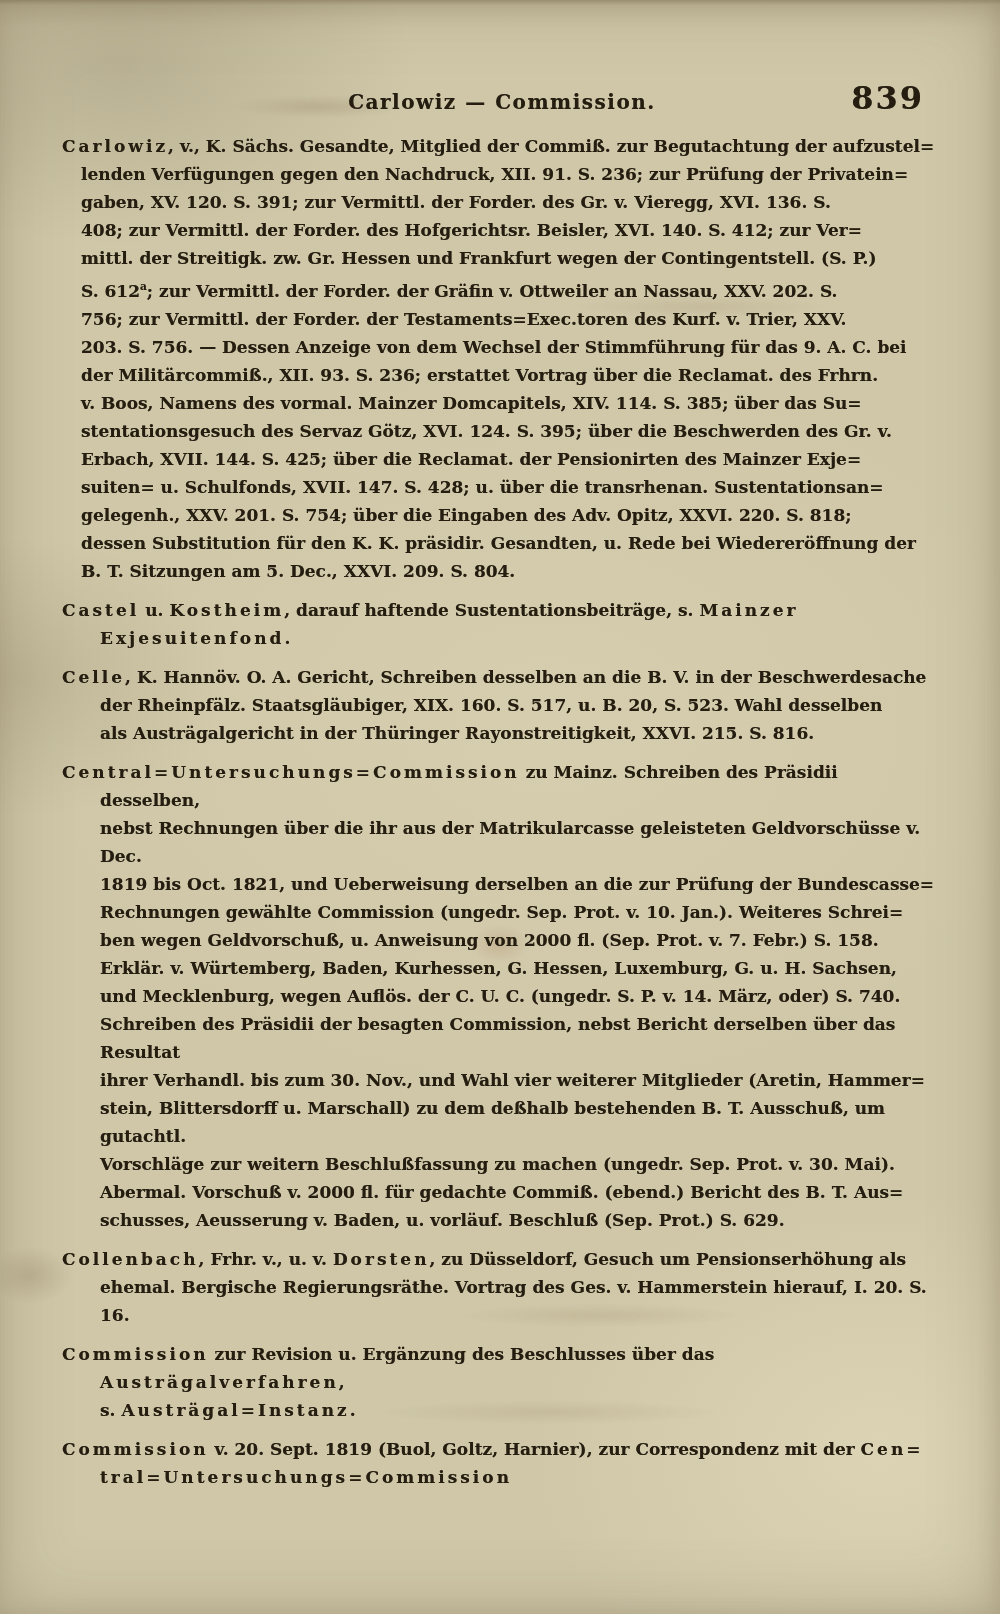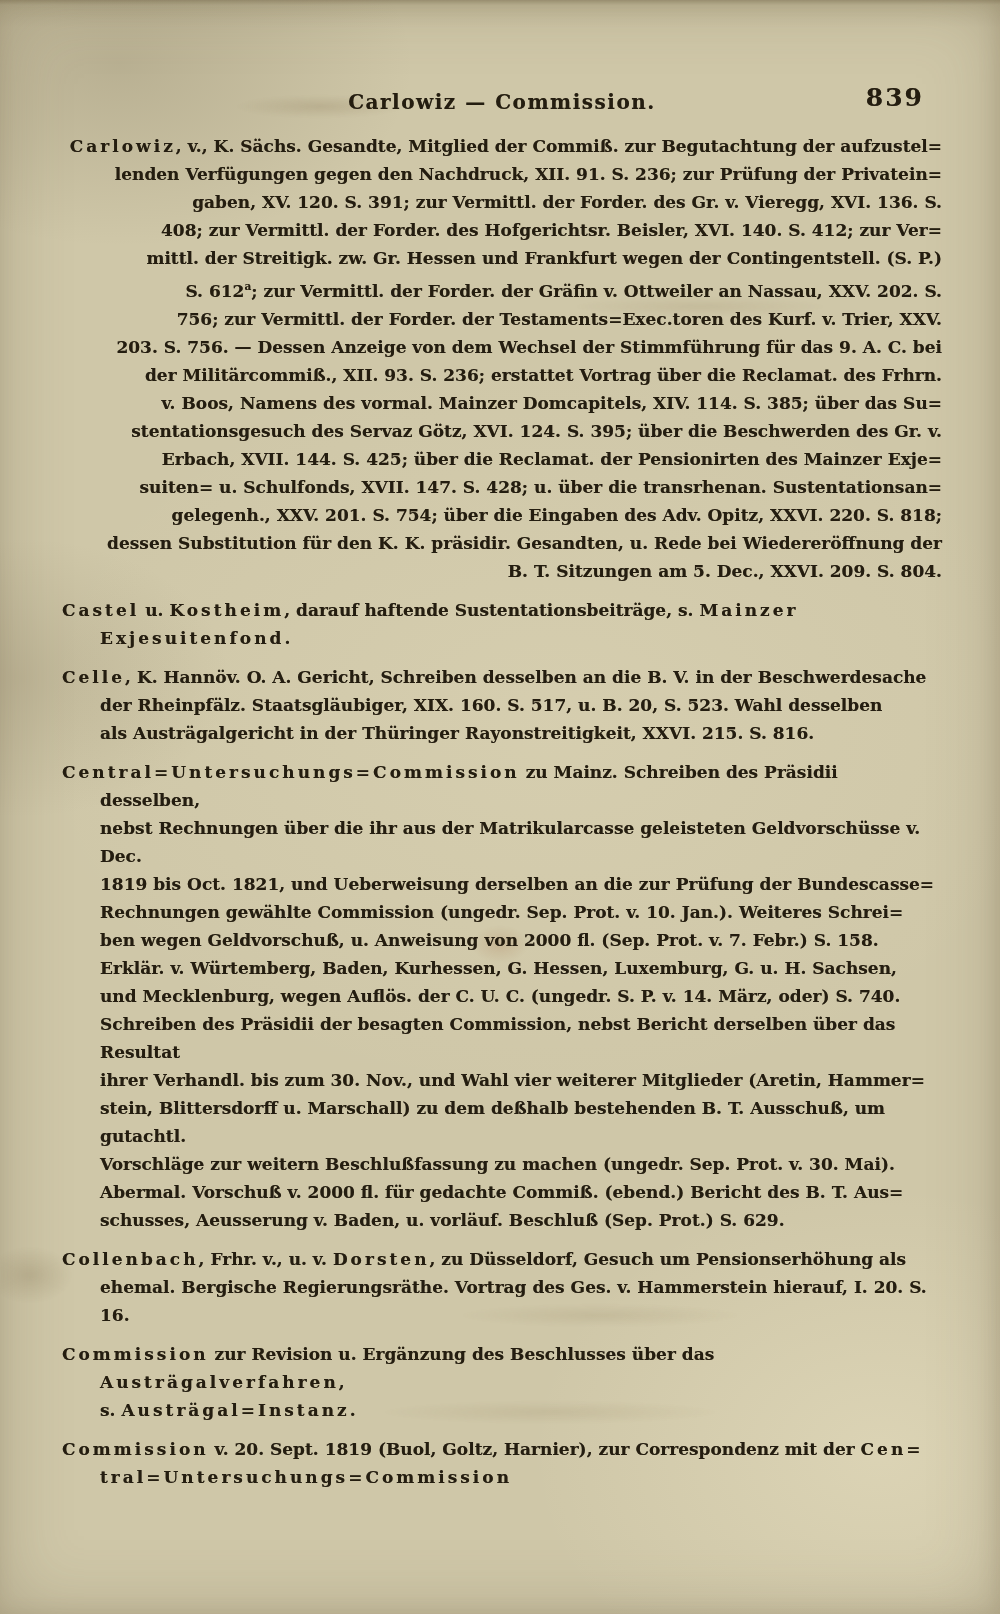--- a/index.html
+++ b/index.html
@@ -51,35 +51,34 @@
   }
   .running-title{
     display:block;
     text-align:center;
     font-size:20px;
     letter-spacing:1.5px;
   }
   .page-number{
     position:absolute;
     right:18px;top:-4px;
-    font-size:25px;
+    font-size:32px;
     letter-spacing:2px;
   }
   .entries{margin:0;}
   .entry{
     margin:0 0 11px 0;
     padding-left:38px;
     text-indent:-38px;
     white-space:pre-wrap;
     text-align:left;
   }
   .entry.indent-sm{
     padding-left:19px;
     text-indent:-19px;
-    text-align:right;
   }
   .head{letter-spacing:3px;}
   .sperr{letter-spacing:3px;}
   .sup{vertical-align:super;font-size:0.62em;letter-spacing:0;}
 </style>
 </head>
 <body>
 
 <div class="page">
   <div class="showthrough"></div>

